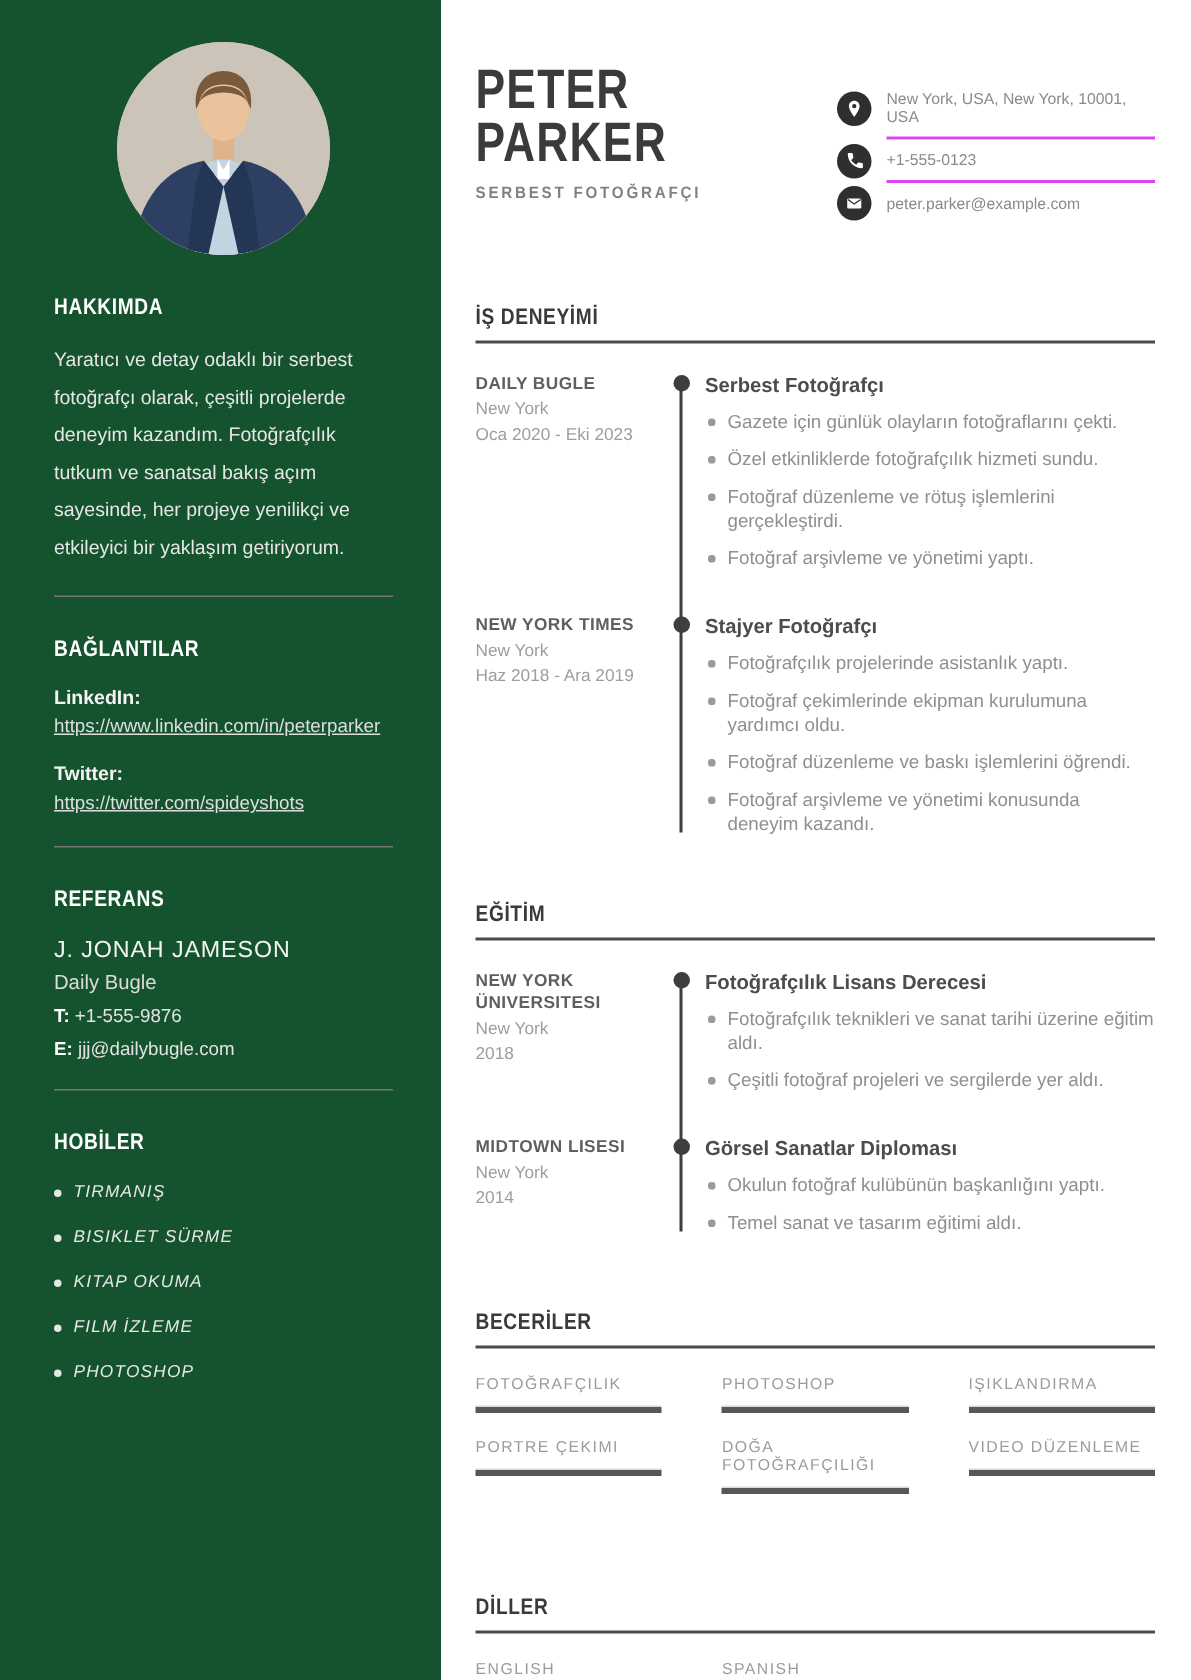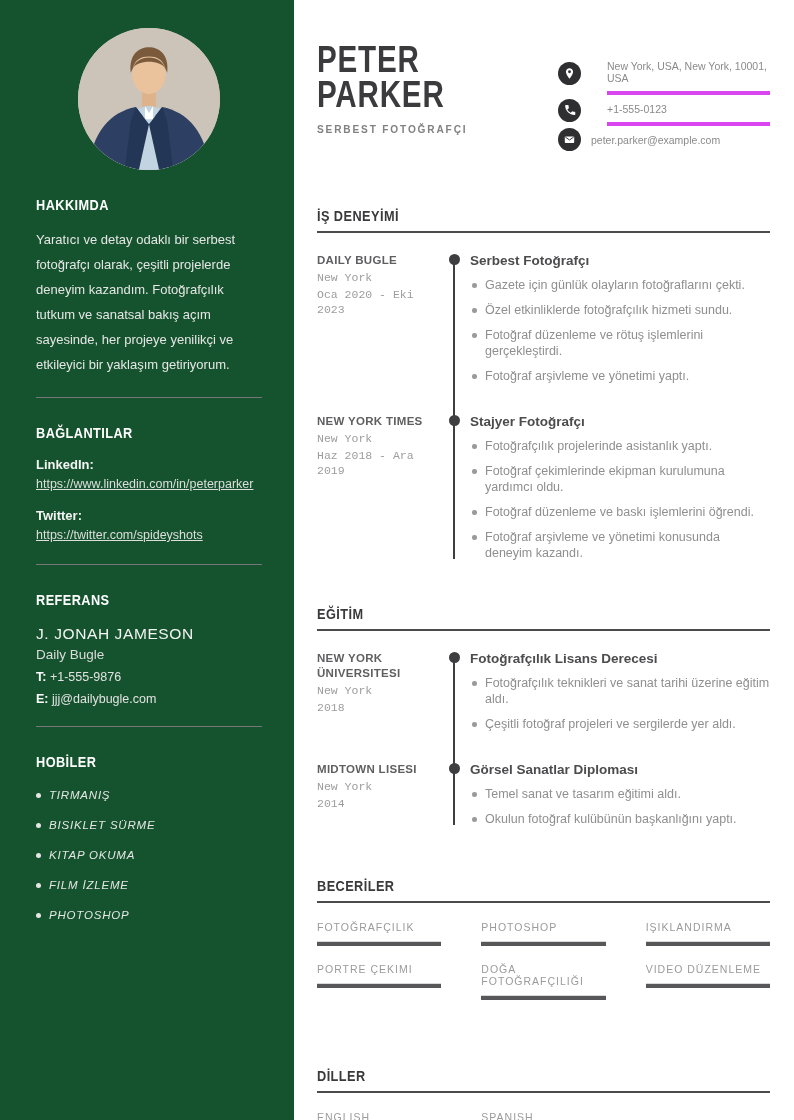--- a/index.html
+++ b/index.html
@@ -29,34 +29,34 @@
   
   .main { flex:1; background:#ffffff; padding:42px 24px 0 23px; }
   .head-row { display:flex; justify-content:space-between; align-items:flex-start; }
   .name { font-size:37px; line-height:35px; font-weight:800; letter-spacing:1px; color:#3b3b3d; transform:scaleX(.8); transform-origin:0 0; white-space:nowrap; }
   .job-title { margin-top:11px; font-size:11px; font-weight:bold; letter-spacing:2px; color:#818183; transform:scaleX(.92); transform-origin:0 50%; white-space:nowrap; }
   .contact { width:212px; margin-top:10px; }
   .contact-row { display:flex; align-items:center; }
   .cicon { width:23px; height:23px; border-radius:50%; background:#2f2f31; flex:none; display:flex; align-items:center; justify-content:center; margin-right:10px; }
   .cicon svg { width:15px; height:15px; display:block; }
   .ctext { flex:1; font-size:10.5px; color:#8a8a8a; padding:8px 0 7px; }
-  .contact-row.sep .ctext { border-bottom:4px solid #d946ef;margin-left:16px; }
+  .contact-row.sep .ctext { border-bottom:2px solid #d946ef; }
 
   .section { margin-top:50px; }
   .sec-h { display:inline-block; transform:scaleX(.85); transform-origin:0 50%; font-size:15px; font-weight:800; letter-spacing:.5px; color:#3a3a3c; white-space:nowrap; }
   .sec-rule { border:none; border-top:2px solid #4b4b4d; margin-top:6px; }
 
   .timeline-body { position:relative; }
   .timeline-body::before { content:""; position:absolute; left:136px; top:28px; bottom:12px; width:2px; background:#3e3e40; }
   .entry { position:relative; display:grid; grid-template-columns:137px 1fr; padding:20px 0 10px; }
   .entry::before { content:""; position:absolute; left:131.5px; top:21px; width:11px; height:11px; border-radius:50%; background:#3e3e40; }
   .entry-left { padding-right:14px; }
   .entry-right { padding-left:16px; }
   .company { font-size:11.5px; font-weight:bold; letter-spacing:.3px; color:#5f5f61; line-height:15px; }
-  .meta { font-size:11.5px; color:#9d9d9d; line-height:15px; margin-top:2px;font-family:Liberation Mono, monospace; }
+  .meta { font-size:11.5px; color:#9d9d9d; line-height:15px; margin-top:2px; }
   .role { font-size:13.5px; font-weight:bold; color:#4c4c4e; line-height:15px; }
   .bullets { list-style:none; margin-top:6px; }
   .bullets li { position:relative; margin-top:9px; padding-left:15px; font-size:12.5px; line-height:16px; color:#8f8f8f; }
   .bullets li::before { content:""; position:absolute; left:2px; top:6px; width:4.5px; height:4.5px; border-radius:50%; background:#9a9a9a; }
 
   .bar-grid { display:grid; grid-template-columns:1fr 1fr 1fr; column-gap:40px; margin-top:18px; }
   .bar-item { margin-bottom:17px; }
   .bar-label { font-size:10.5px; letter-spacing:1px; color:#9b9b9b; }
   .bar-track { margin-top:8px; height:5px; background:#e8e8e8; border-top:1px solid #d9d9d9; }
   .bar-fill { height:100%; background:#57575a; }
@@ -220,22 +220,22 @@
         </div>
         <div class="entry">
           <div class="entry-left">
             <div class="company">MIDTOWN LISESI</div>
             <div class="meta">New York</div>
             <div class="meta">2014</div>
           </div>
           <div class="entry-right">
             <div class="role">Görsel Sanatlar Diploması</div>
             <ul class="bullets">
+              <li>Okulun fotoğraf kulübünün başkanlığını yaptı.</li>
               <li>Temel sanat ve tasarım eğitimi aldı.</li>
-              <li>Okulun fotoğraf kulübünün başkanlığını yaptı.</li>
             </ul>
           </div>
         </div>
       </div>
     </section>
 
     <section class="section" style="margin-top:40px">
       <div class="sec-h">BECERİLER</div>
       <hr class="sec-rule">
       <div class="bar-grid">

